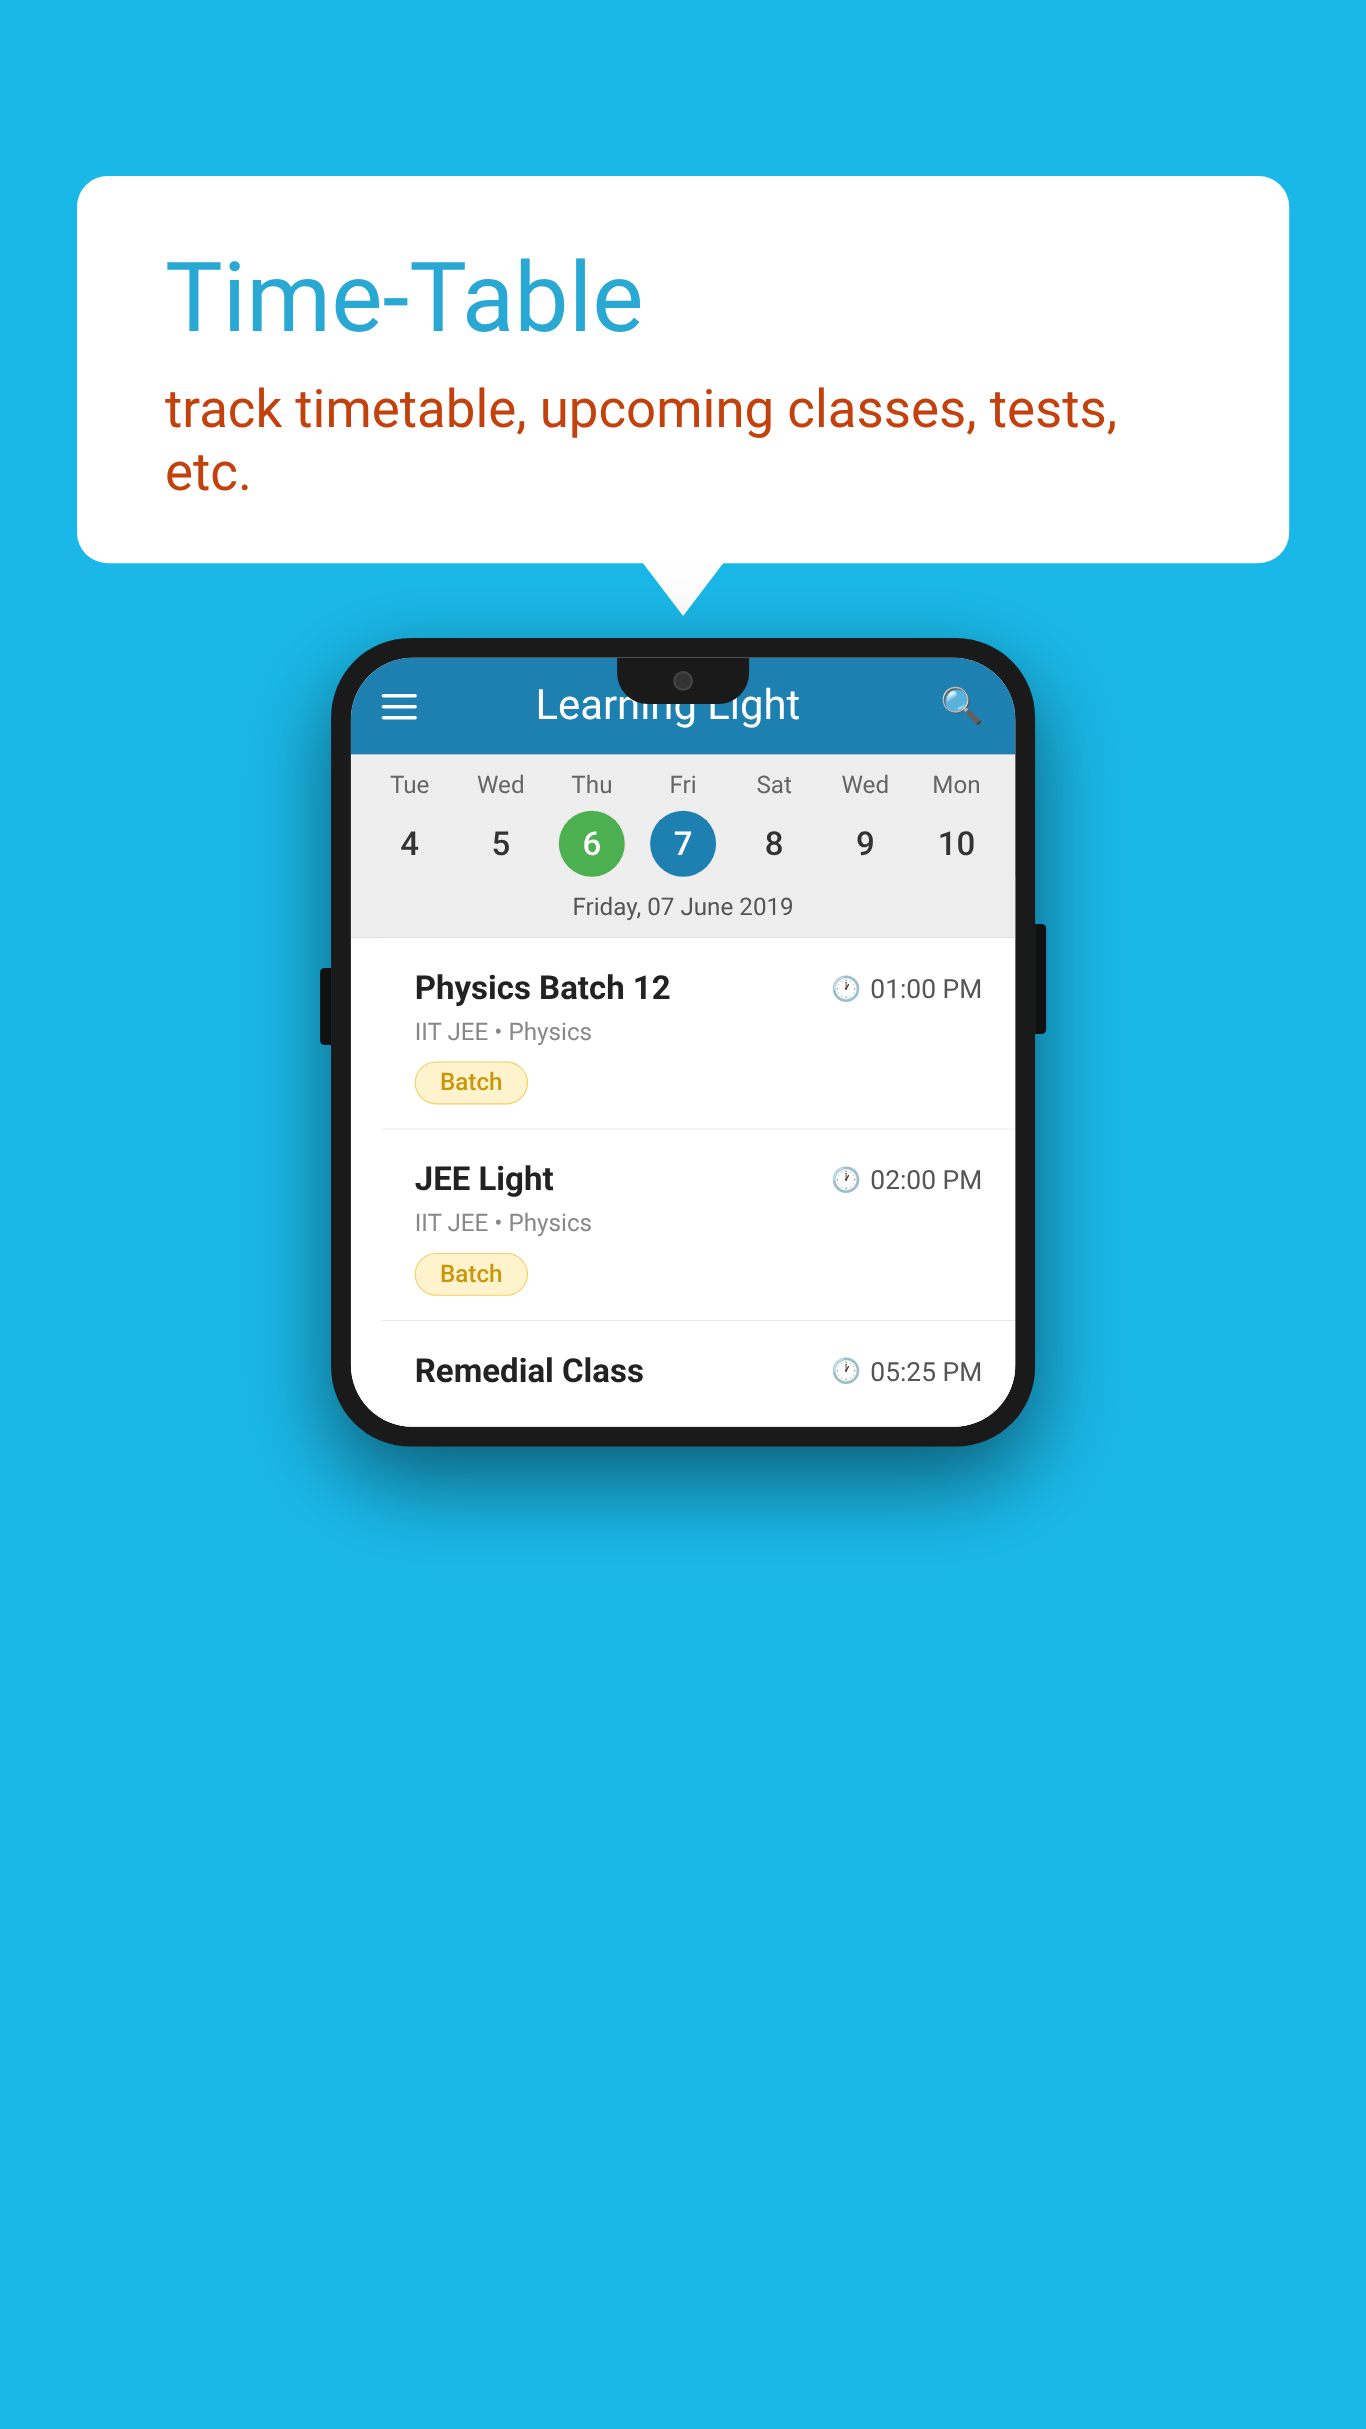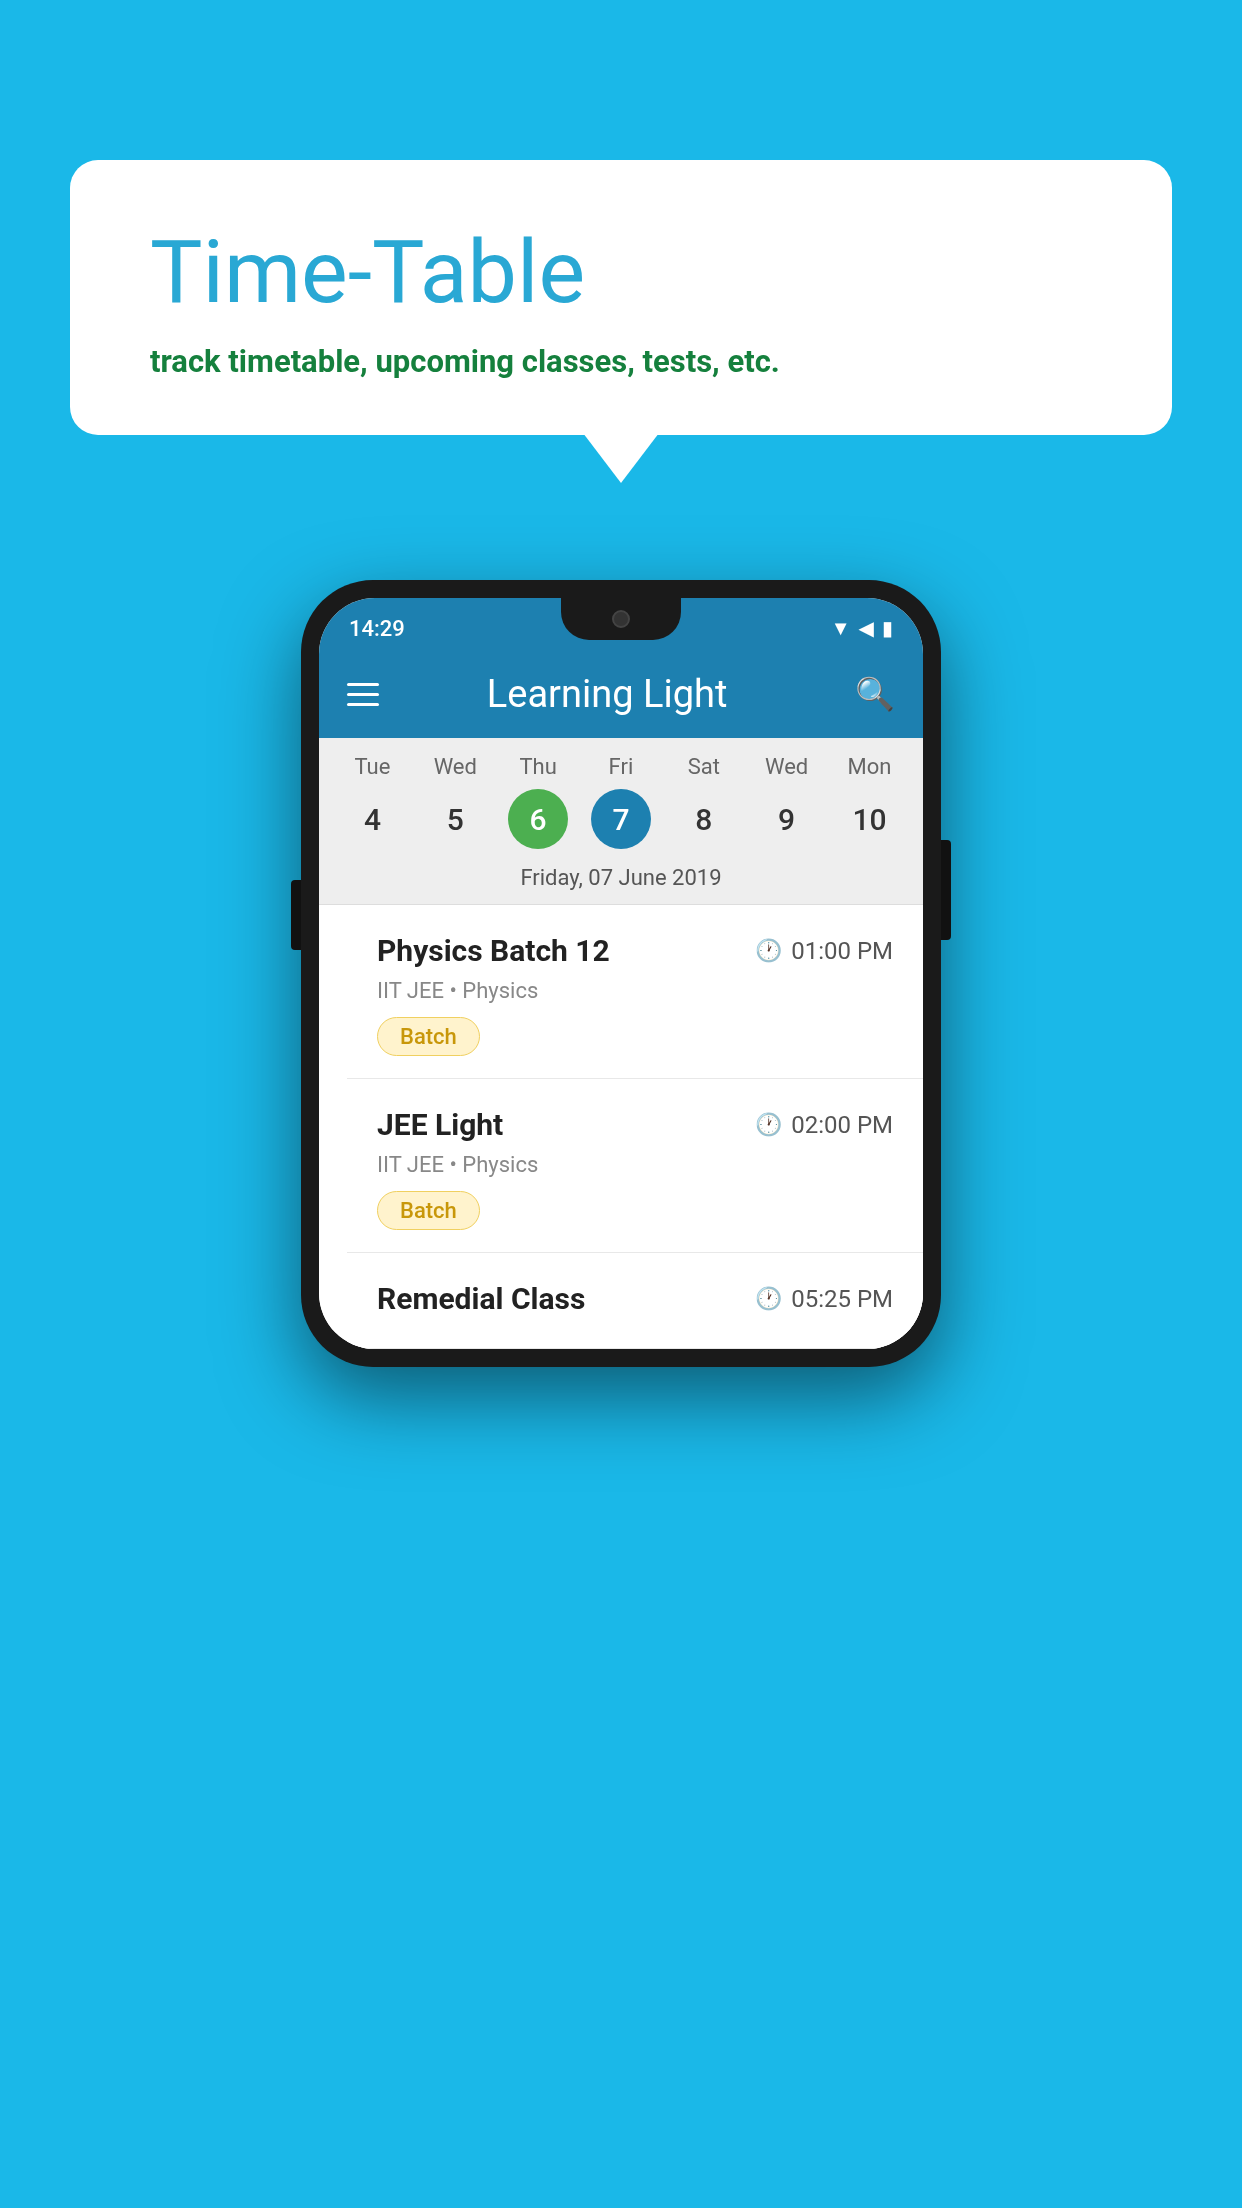--- a/index.html
+++ b/index.html
@@ -48,23 +48,23 @@
     }
 
     .bubble-title {
       font-size: 88px;
       color: #29a8d4;
       font-weight: 400;
       margin-bottom: 20px;
     }
 
     .bubble-subtitle {
-      font-size: 31px;
-      color: #15803d;
-      font-weight: 700;
+      font-size: 48px;
+      color: #c2410c;
+      font-weight: 400;
     }
 
     
     .phone-wrapper {
       position: absolute;
       top: 580px;
       left: 50%;
       transform: translateX(-50%);
       width: 640px;
     }
@@ -314,28 +314,20 @@
 </div>
 
 <div class="phone-wrapper">
   <div class="phone-outer">
     <div class="phone-inner">
 
       <div class="notch">
         <div class="camera"></div>
       </div>
 
-      <div class="status-bar">
-        <span class="status-time">14:29</span>
-        <div class="status-icons">
-          <span style="color:white;font-size:20px;">▼</span>
-          <span style="color:white;font-size:20px;">◀</span>
-          <span style="color:white;font-size:20px;">▮</span>
-        </div>
-      </div>
 
       <div class="app-bar">
         <div class="hamburger-icon">
           <span></span>
           <span></span>
           <span></span>
         </div>
         <span class="app-title">Learning Light</span>
         <span class="search-icon-btn">🔍</span>
       </div>

